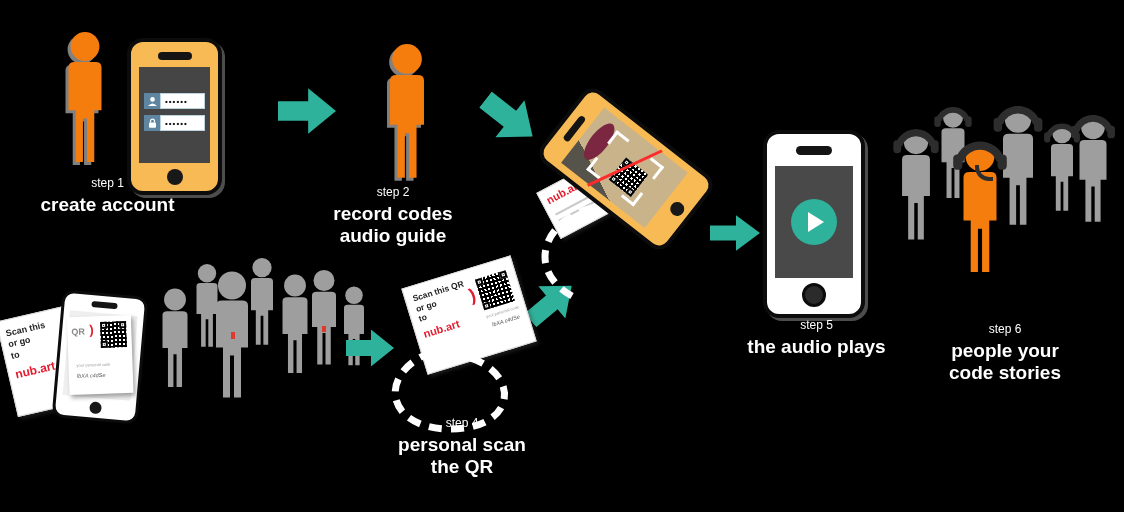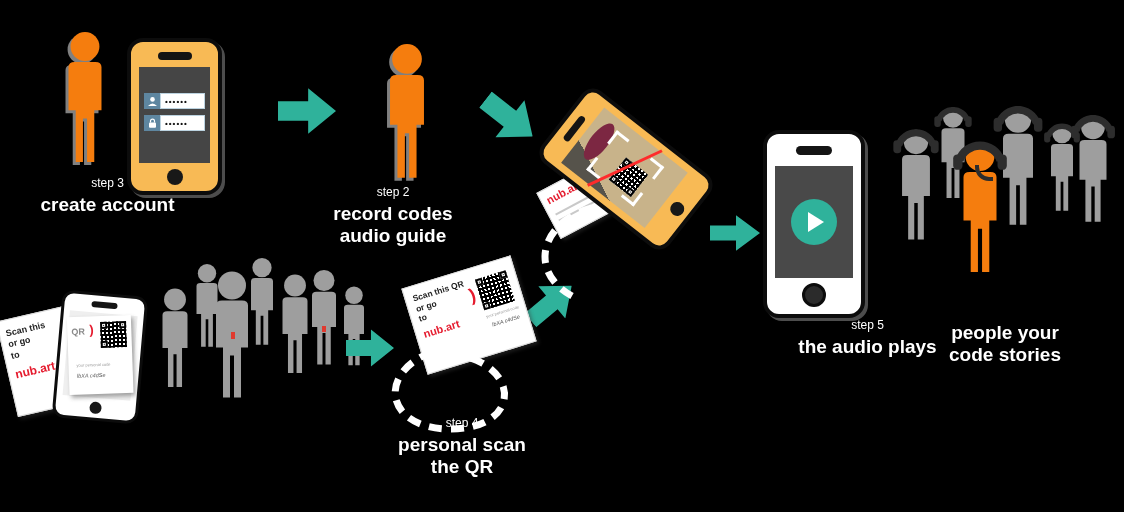--- a/index.html
+++ b/index.html
@@ -109,21 +109,21 @@
               <path d="M3.5 4.6 V3.2 a2 2 0 0 1 4 0 V4.6" stroke="#fff" fill="none" stroke-width="1.2"></path>
             </svg>
         </div>
         <div class="lfield">••••••</div>
       </div>
     </div>
     <div class="homebtn" style="bottom:6px;width:16px;height:16px"></div>
   </div>
 
   <div class="cap" style="left:15px;top:176px;width:185px">
-    <div class="sm">step 3</div>
+    <div class="sm">step 1</div>
     <div class="lg">create account</div>
   </div>
 
   <div class="arrow" style="left:278px;top:84px;width:58px;height:54px"></div>
 
   <svg class="person shadowed" style="--pc:#F57D0E;left:372px;top:42px;width:70px;height:140px">
       <use href="#sym-person"></use>
     </svg>
 
   <div class="cap" style="left:304px;top:185px;width:178px">
@@ -167,21 +167,21 @@
   <div class="phone gshadow" style="left:763px;top:130px;width:102px;height:188px">
     <div class="speaker" style="top:12px;width:36px;height:9px"></div>
     <div class="screen" style="left:8px;right:8px;top:32px;bottom:36px;background:#494949">
       <div class="playcirc" style="left:50%;top:50%;transform:translate(-50%,-50%)">
         <div class="playtri"></div>
       </div>
     </div>
     <div class="homebtn" style="bottom:7px;width:18px;height:18px;border:3px solid #0c0c0c;background:#2b2b2b"></div>
   </div>
 
-  <div class="cap" style="left:765px;top:318px;width:205px">
+  <div class="cap" style="left:714px;top:318px;width:205px">
     <div class="sm">step 5</div>
     <div class="lg">the audio plays</div>
   </div>
 
   <svg class="person" style="--pc:#9E9E9E;left:930px;top:106px;width:46px;height:95px">
       <use href="#sym-person-hp"></use>
     </svg>
   <svg class="person" style="--pc:#9E9E9E;left:988px;top:104px;width:60px;height:125px">
       <use href="#sym-person-hp"></use>
     </svg>
@@ -193,20 +193,21 @@
     </svg>
   <svg class="person" style="--pc:#9E9E9E;left:888px;top:128px;width:56px;height:115px">
       <use href="#sym-person-hp"></use>
     </svg>
   <svg class="person" style="--pc:#F57D0E;left:947px;top:133px;width:66px;height:150px">
       <use href="#sym-person-hp"></use>
     </svg>
   <div class="mic" style="left:975px;top:165px"></div>
 
   <div class="cap" style="left:915px;top:322px;width:180px">
+    <div class="sm">step 6</div>
     <div class="lg">people your</div>
     <div class="lg">code stories</div>
   </div>
 
   <div class="card" style="left:6px;top:312px;width:74px;height:98px;transform:rotate(-13deg);padding:8px 6px">
     <div class="ctext" style="font-size:9px">
       <div>Scan this</div>
       <div>or go</div>
       <div>to</div>
     </div>

